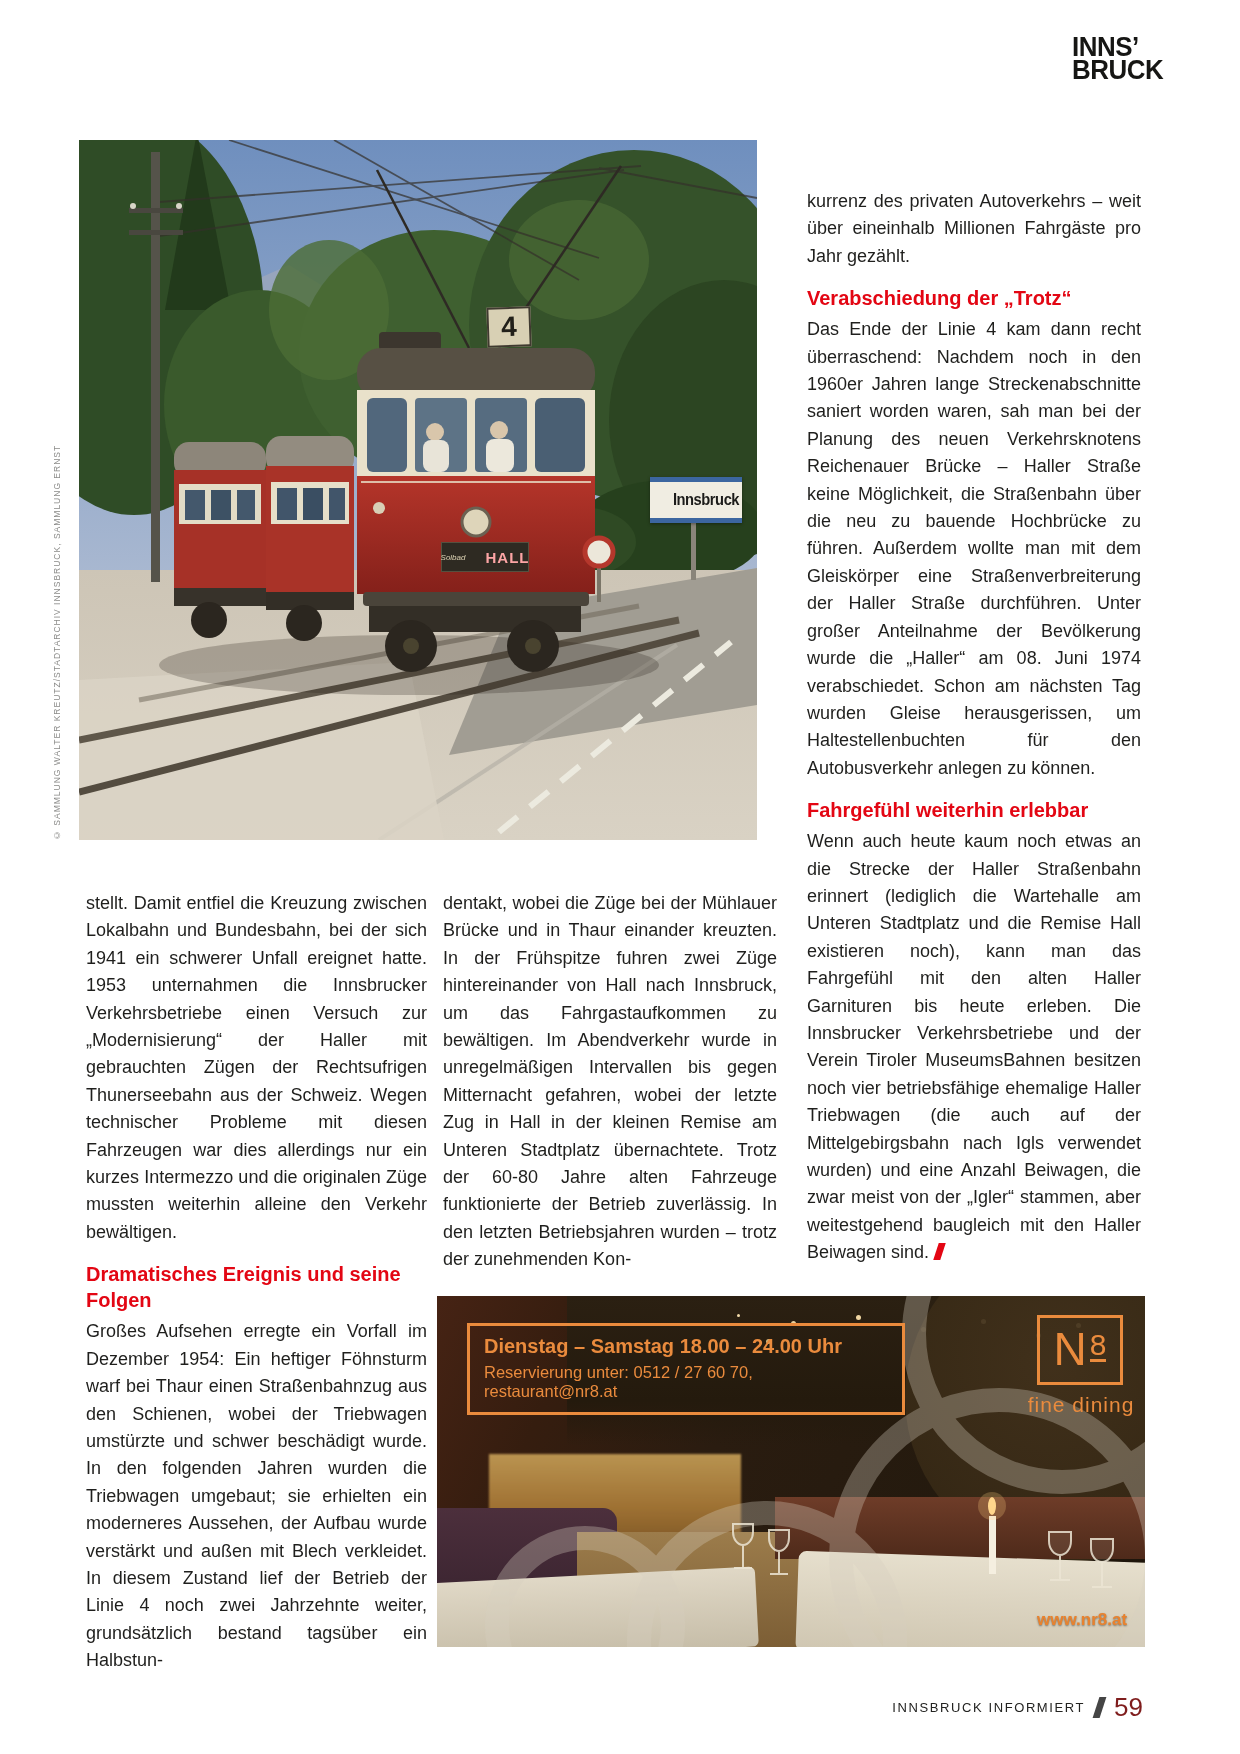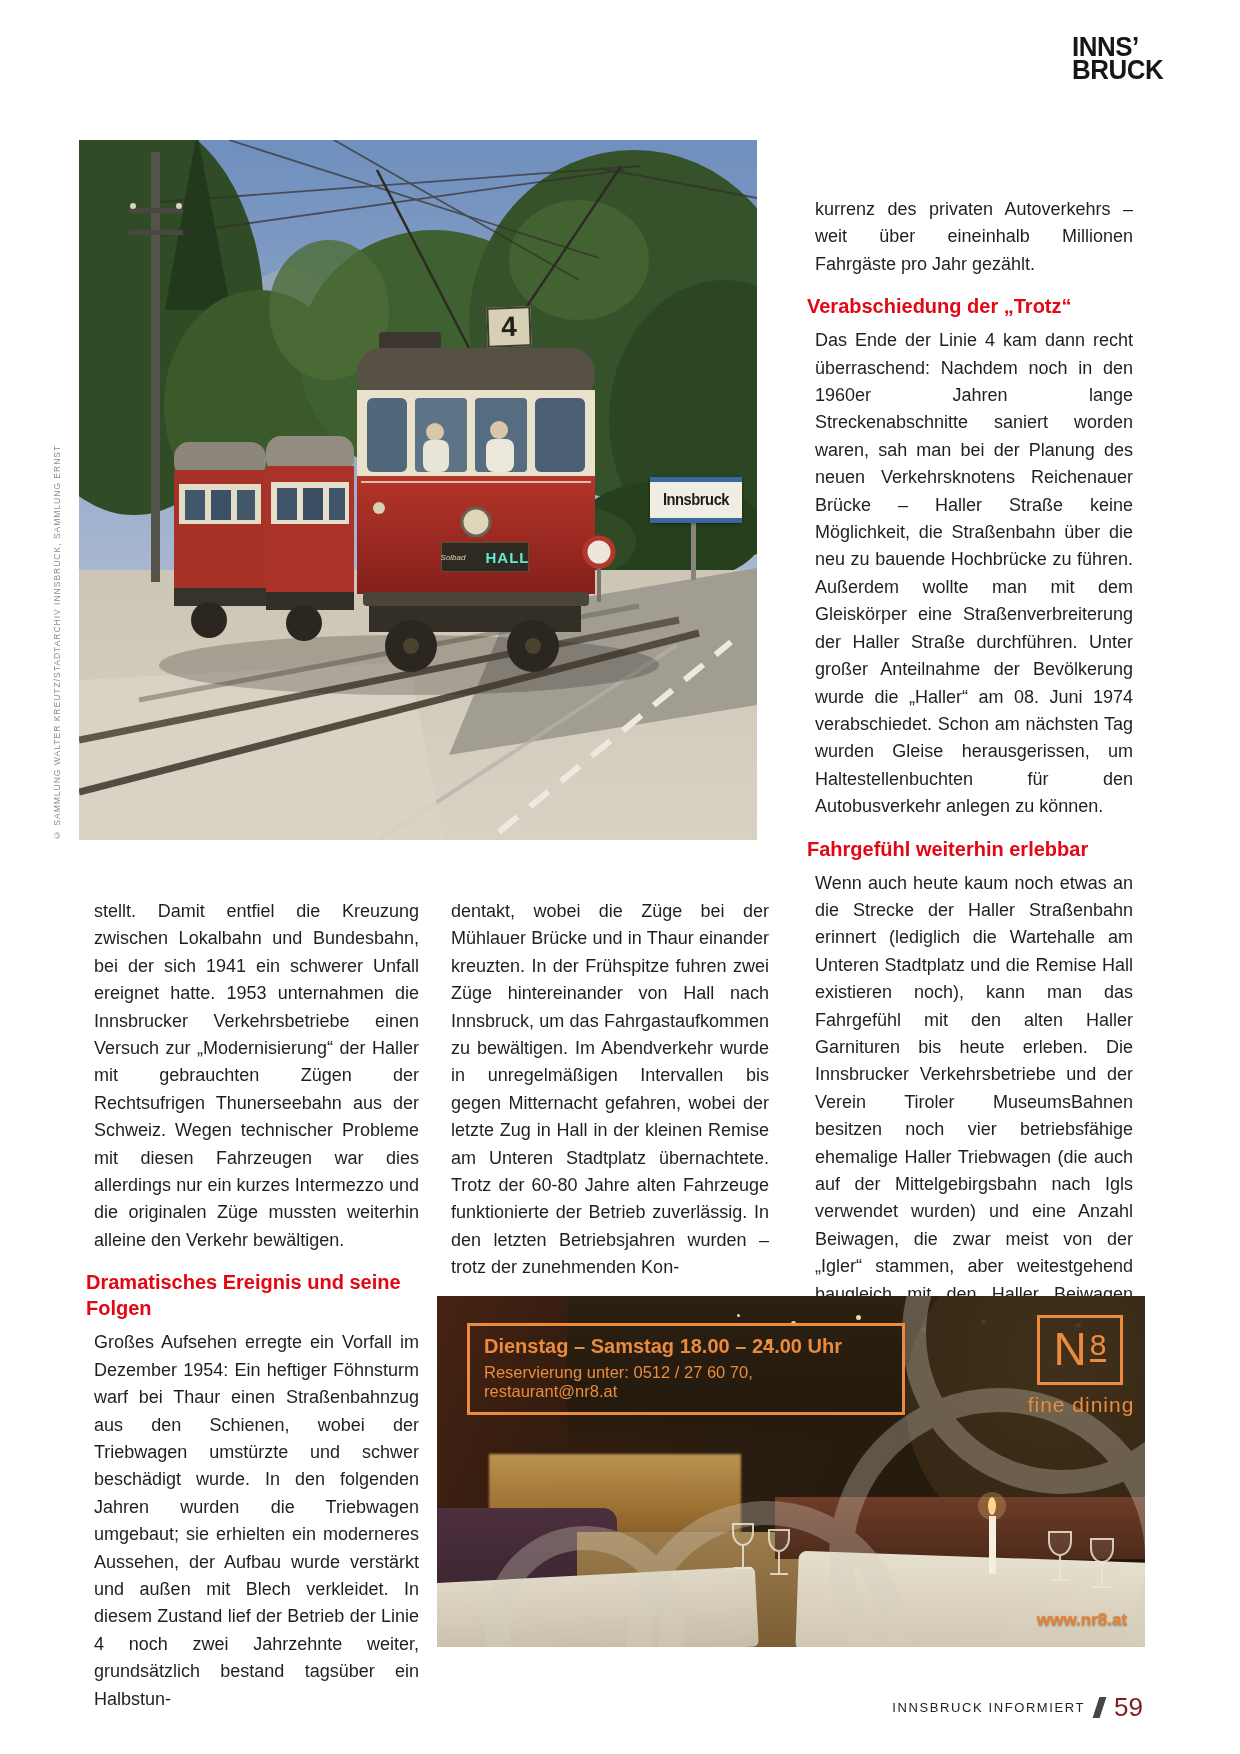--- a/index.html
+++ b/index.html
@@ -16,33 +16,33 @@
 
   
   .photo{position:absolute;left:79px;top:140px;width:678px;height:700px;overflow:hidden;background:#9db1cb;}
   .photo svg{position:absolute;left:0;top:0;}
   .line-badge{position:absolute;left:408px;top:167px;width:44px;height:40px;background:#d8d0b4;
               border:2px solid #3f3a30;box-sizing:border-box;display:flex;align-items:center;justify-content:center;
               font-weight:bold;font-size:28px;color:#22201a;transform:rotate(-2deg);}
   .dest-plate{position:absolute;left:362px;top:402px;width:86px;height:28px;background:#2e2a22;
               border:1px solid #55503f;display:flex;align-items:center;justify-content:center;gap:20px;}
   .dest-top{color:#ddd3b4;font-size:8px;font-style:italic;}
-  .dest-main{color:#5eead4;font-size:15px;font-weight:bold;letter-spacing:1px;}
+  .dest-main{color:#fca5a5;font-size:15px;font-weight:bold;letter-spacing:1px;}
   .city-sign{position:absolute;left:571px;top:337px;width:92px;height:46px;background:#f0ede2;
              border-top:5px solid #3c66a0;border-bottom:5px solid #3c66a0;box-sizing:border-box;
-             display:flex;align-items:center;justify-content:center;box-shadow:0 1px 3px rgba(0,0,0,.4);}
+             display:flex;align-items:center;justify-content:flex-end;box-shadow:0 1px 3px rgba(0,0,0,.4);}
   .city-sign span{font-size:16px;font-weight:bold;color:#1c1c1a;letter-spacing:-0.5px;transform:scaleX(.92);}
   .caption{position:absolute;left:16px;top:552px;width:298px;font-size:17px;line-height:22.6px;
            font-style:italic;color:#2e2a25;}
   .cap-bold{font-weight:bold;}
   .cap-reg{font-weight:normal;color:#3a352e;}
 
   
   .col{position:absolute;text-align:justify;font-size:18px;line-height:27.4px;color:#1f1f1d;}
-  .col p{margin:8px;}
+  .col p{margin:0;}
   .col h3{margin:15px 0 5px 0;font-size:20px;line-height:26px;color:#e30613;font-weight:bold;text-align:left;}
   .col-left{left:86px;top:890px;width:341px;}
   .col-mid{left:443px;top:890px;width:334px;}
   .col-right{left:807px;top:188px;width:334px;}
   .end-mark{display:inline-block;width:7px;height:17px;background:#e30613;transform:skewX(-18deg);
             margin-left:7px;vertical-align:-2px;}
 
   
   .ad{position:absolute;left:437px;top:1296px;width:708px;height:351px;overflow:hidden;
       background:linear-gradient(115deg,#462314 0%,#351d0f 18%,#2a1c10 40%,#241a0e 70%,#1d140a 100%);}

